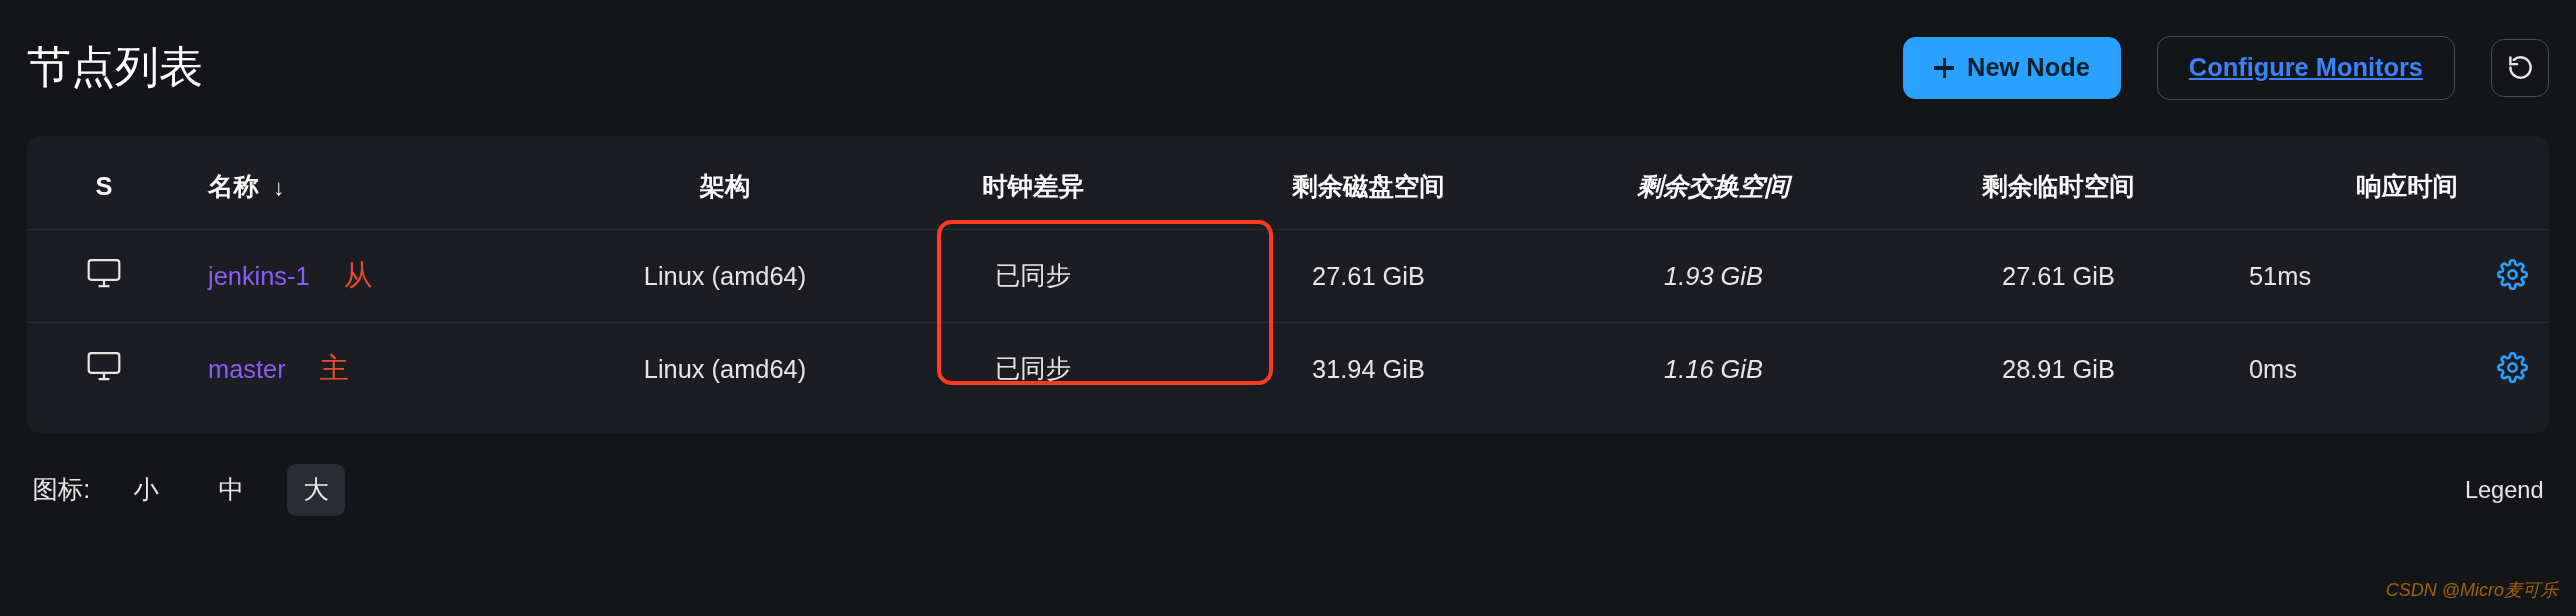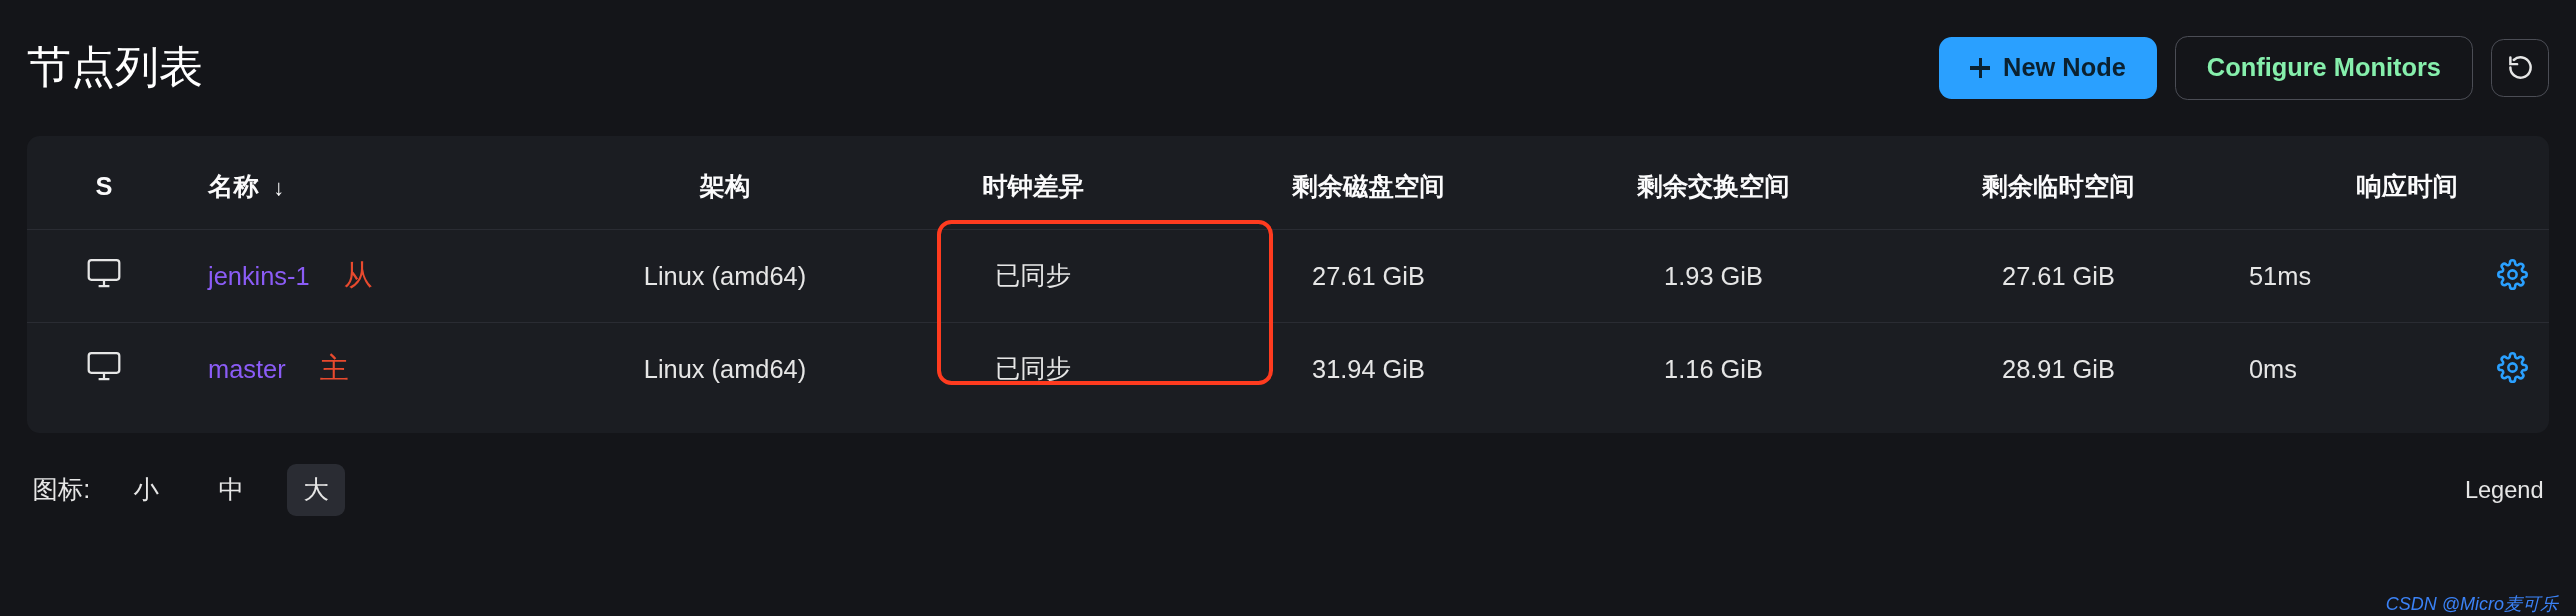--- a/index.html
+++ b/index.html
@@ -19,35 +19,35 @@
     padding: 9px 0 36px 0;
   }
   .page-title {
     font-size: 44px;
     font-weight: 400;
     color: #ffffff;
   }
   .header-actions {
     display: flex;
     align-items: center;
-    gap: 18px;
+    gap: 36px;
   }
   .btn {
     display: inline-flex;
     align-items: center;
     gap: 12.7px;
     padding: 16.3px 31px;
     border-radius: 12.7px;
     font-size: 25.4px;
     font-weight: 600;
     cursor: pointer;
     border: none;
   }
   .btn-primary { background: #2aa0ff; color: #0b2130; }
-  .btn-outline { background: transparent; color: #86efac; border: 1.8px solid #4b4d55; }
+  .btn-outline { background: transparent; color: #3b82f6; border: 1.8px solid #4b4d55; text-decoration: underline; }
   .btn-icon {
     width: 58px; height: 58px;
     display: inline-flex; align-items: center; justify-content: center;
     border-radius: 12.7px; border: 1.8px solid #4b4d55;
     background: transparent; cursor: pointer;
   }
   .plus-icon { width: 20px; height: 20px; position: relative; }
   .plus-icon::before, .plus-icon::after {
     content: ""; position: absolute; background: #0b2130;
   }
@@ -68,21 +68,21 @@
     padding: 25.4px 9px;
     text-align: center;
     font-weight: 500;
   }
   th { font-weight: 700; color: #fbfbfc; font-size: 25.4px; }
   .col-s     { width: 154px; }
   .col-name  { width: 390px; text-align: left; padding-left: 27px; }
   .col-arch  { width: 308px; text-align: center; }
   .col-clock { width: 308px; }
   .col-disk  { width: 363px; }
-  .col-swap  { width: 327px; }
+  .col-swap  { width: 327px; font-style: italic; }
   .col-temp  { width: 363px; }
   .col-resp  { width: 236px; text-align: left; padding-right: 18px; }
   .col-gear  { width: 73px; }
   th.col-name { text-align: left; }
   th.col-resp { text-align: right; }
 
   .sort-arrow { font-size: 22px; padding-left: 7.3px; }
 
   tbody tr.row { border-top: 0.9px solid #2a2c33; }
 
@@ -113,22 +113,22 @@
     justify-content: space-between;
     padding: 31px 5.4px 0 5.4px;
     text-align: right;
   }
   .icon-size { display:flex; align-items:center; gap: 27px; font-size: 25.4px; }
   .size-opt { color:#e6e6e6; cursor:pointer; padding:9px 16.3px; border-radius:9px; }
   .size-opt.active { background:#2a2c33; }
   .legend { color:#e6e6e6; font-size:23.6px; cursor:pointer;margin-left:22px; }
 
   .watermark {
-    position:absolute; right:18px; bottom:1px;
-    color:#3b82f6; font-size:18px; font-style:italic;
+    position:absolute; right:18px; bottom:15px;
+    color:#a16207; font-size:18px; font-style:italic;
     pointer-events:none;
   }
 </style>
 </head>
 <body>
 
 <div class="header">
   <h1 class="page-title">节点列表</h1>
   <div class="header-actions">
     <button class="btn btn-primary">

